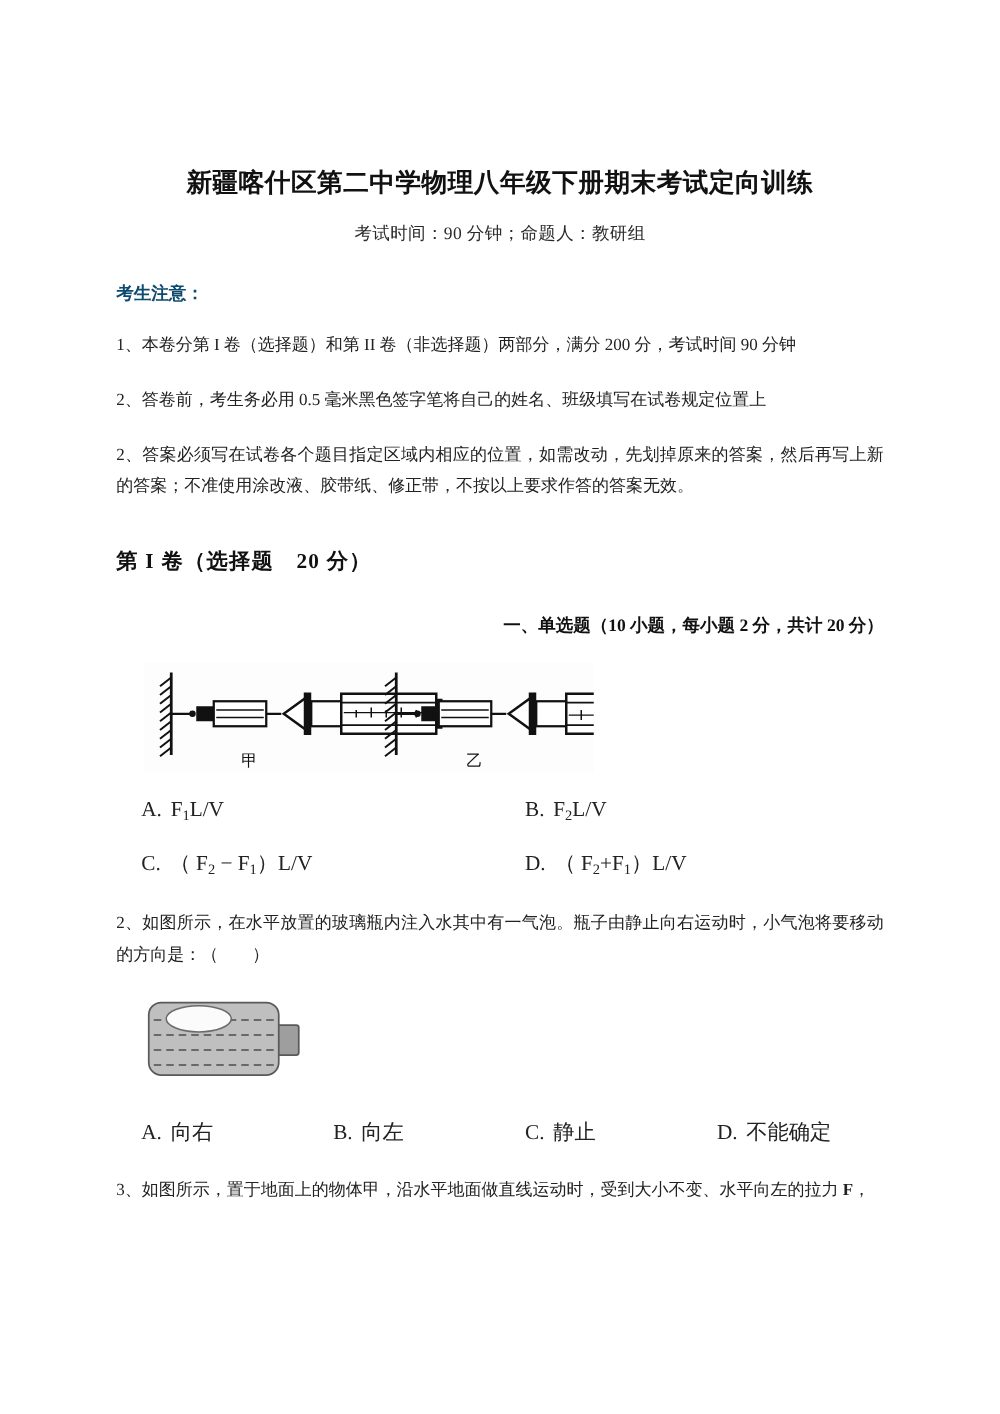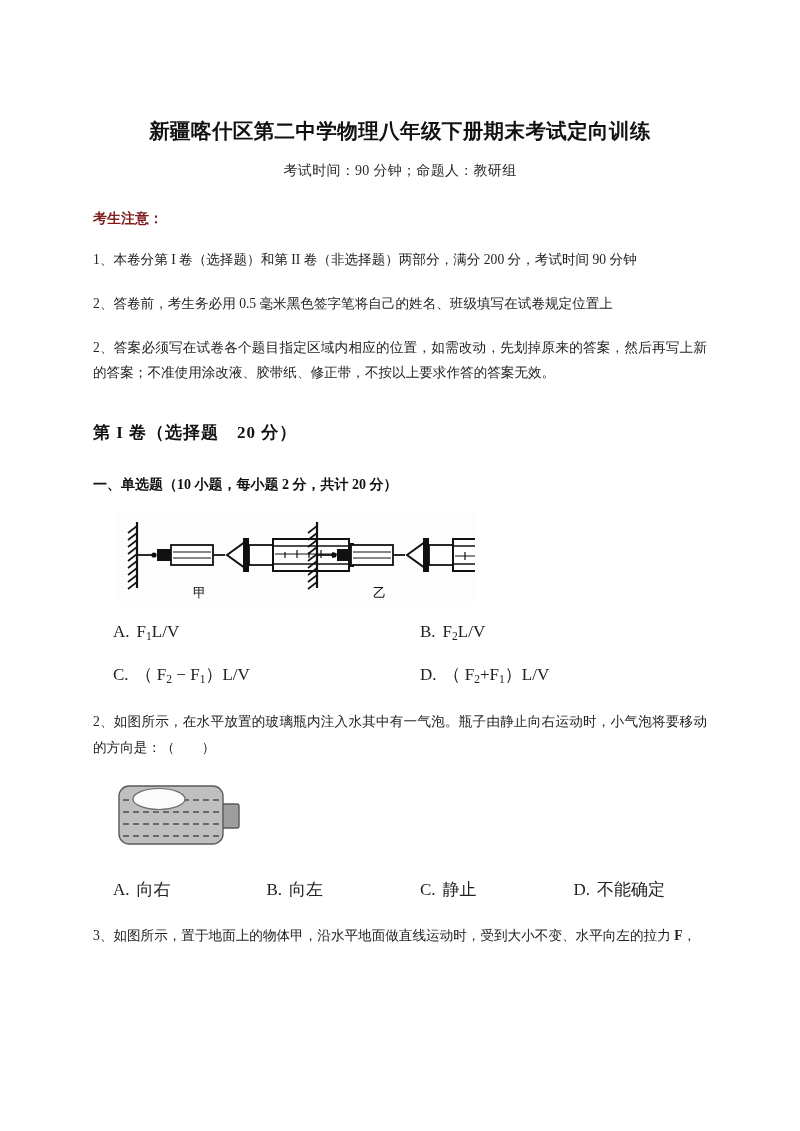--- a/index.html
+++ b/index.html
@@ -19,21 +19,21 @@
   .page {
     position: absolute;
     left: 0; top: 0;
     width: 800px;
     height: 1131px;
     background: #fff;
   }
   .content {
     position: absolute;
     left: 93px;
-    top: 0;
+    top: 16px;
     width: 614px;
   }
 
   
   .doc-title {
     text-align: center;
     font-weight: bold;
     font-size: 20.5px;
     letter-spacing: 0.4px;
     line-height: 1.35;
@@ -46,21 +46,21 @@
     margin-top: 16px;
     color: #2a2a2a;
     letter-spacing: 0.3px;
   }
 
   
   .notes-heading {
     font-weight: bold;
     font-size: 14px;
     margin-top: 30px;
-    color: #7f1d1d;
+    color: #0c4a6e;
   }
   .note {
     font-size: 13.6px;
     line-height: 1.85;
     margin-top: 19px;
     text-align: justify;
     color: #222;
   }
 
   
@@ -70,20 +70,21 @@
     font-size: 17px;
     margin-top: 36px;
     letter-spacing: 1px;
     color: #111;
   }
   .group-title {
     font-weight: bold;
     font-size: 14px;
     margin-top: 32px;
     color: #111;
+    text-align: right;
   }
 
   
   .question {
     font-size: 13.6px;
     line-height: 1.95;
     margin-top: 22px;
     text-align: justify;
     color: #222;
   }

